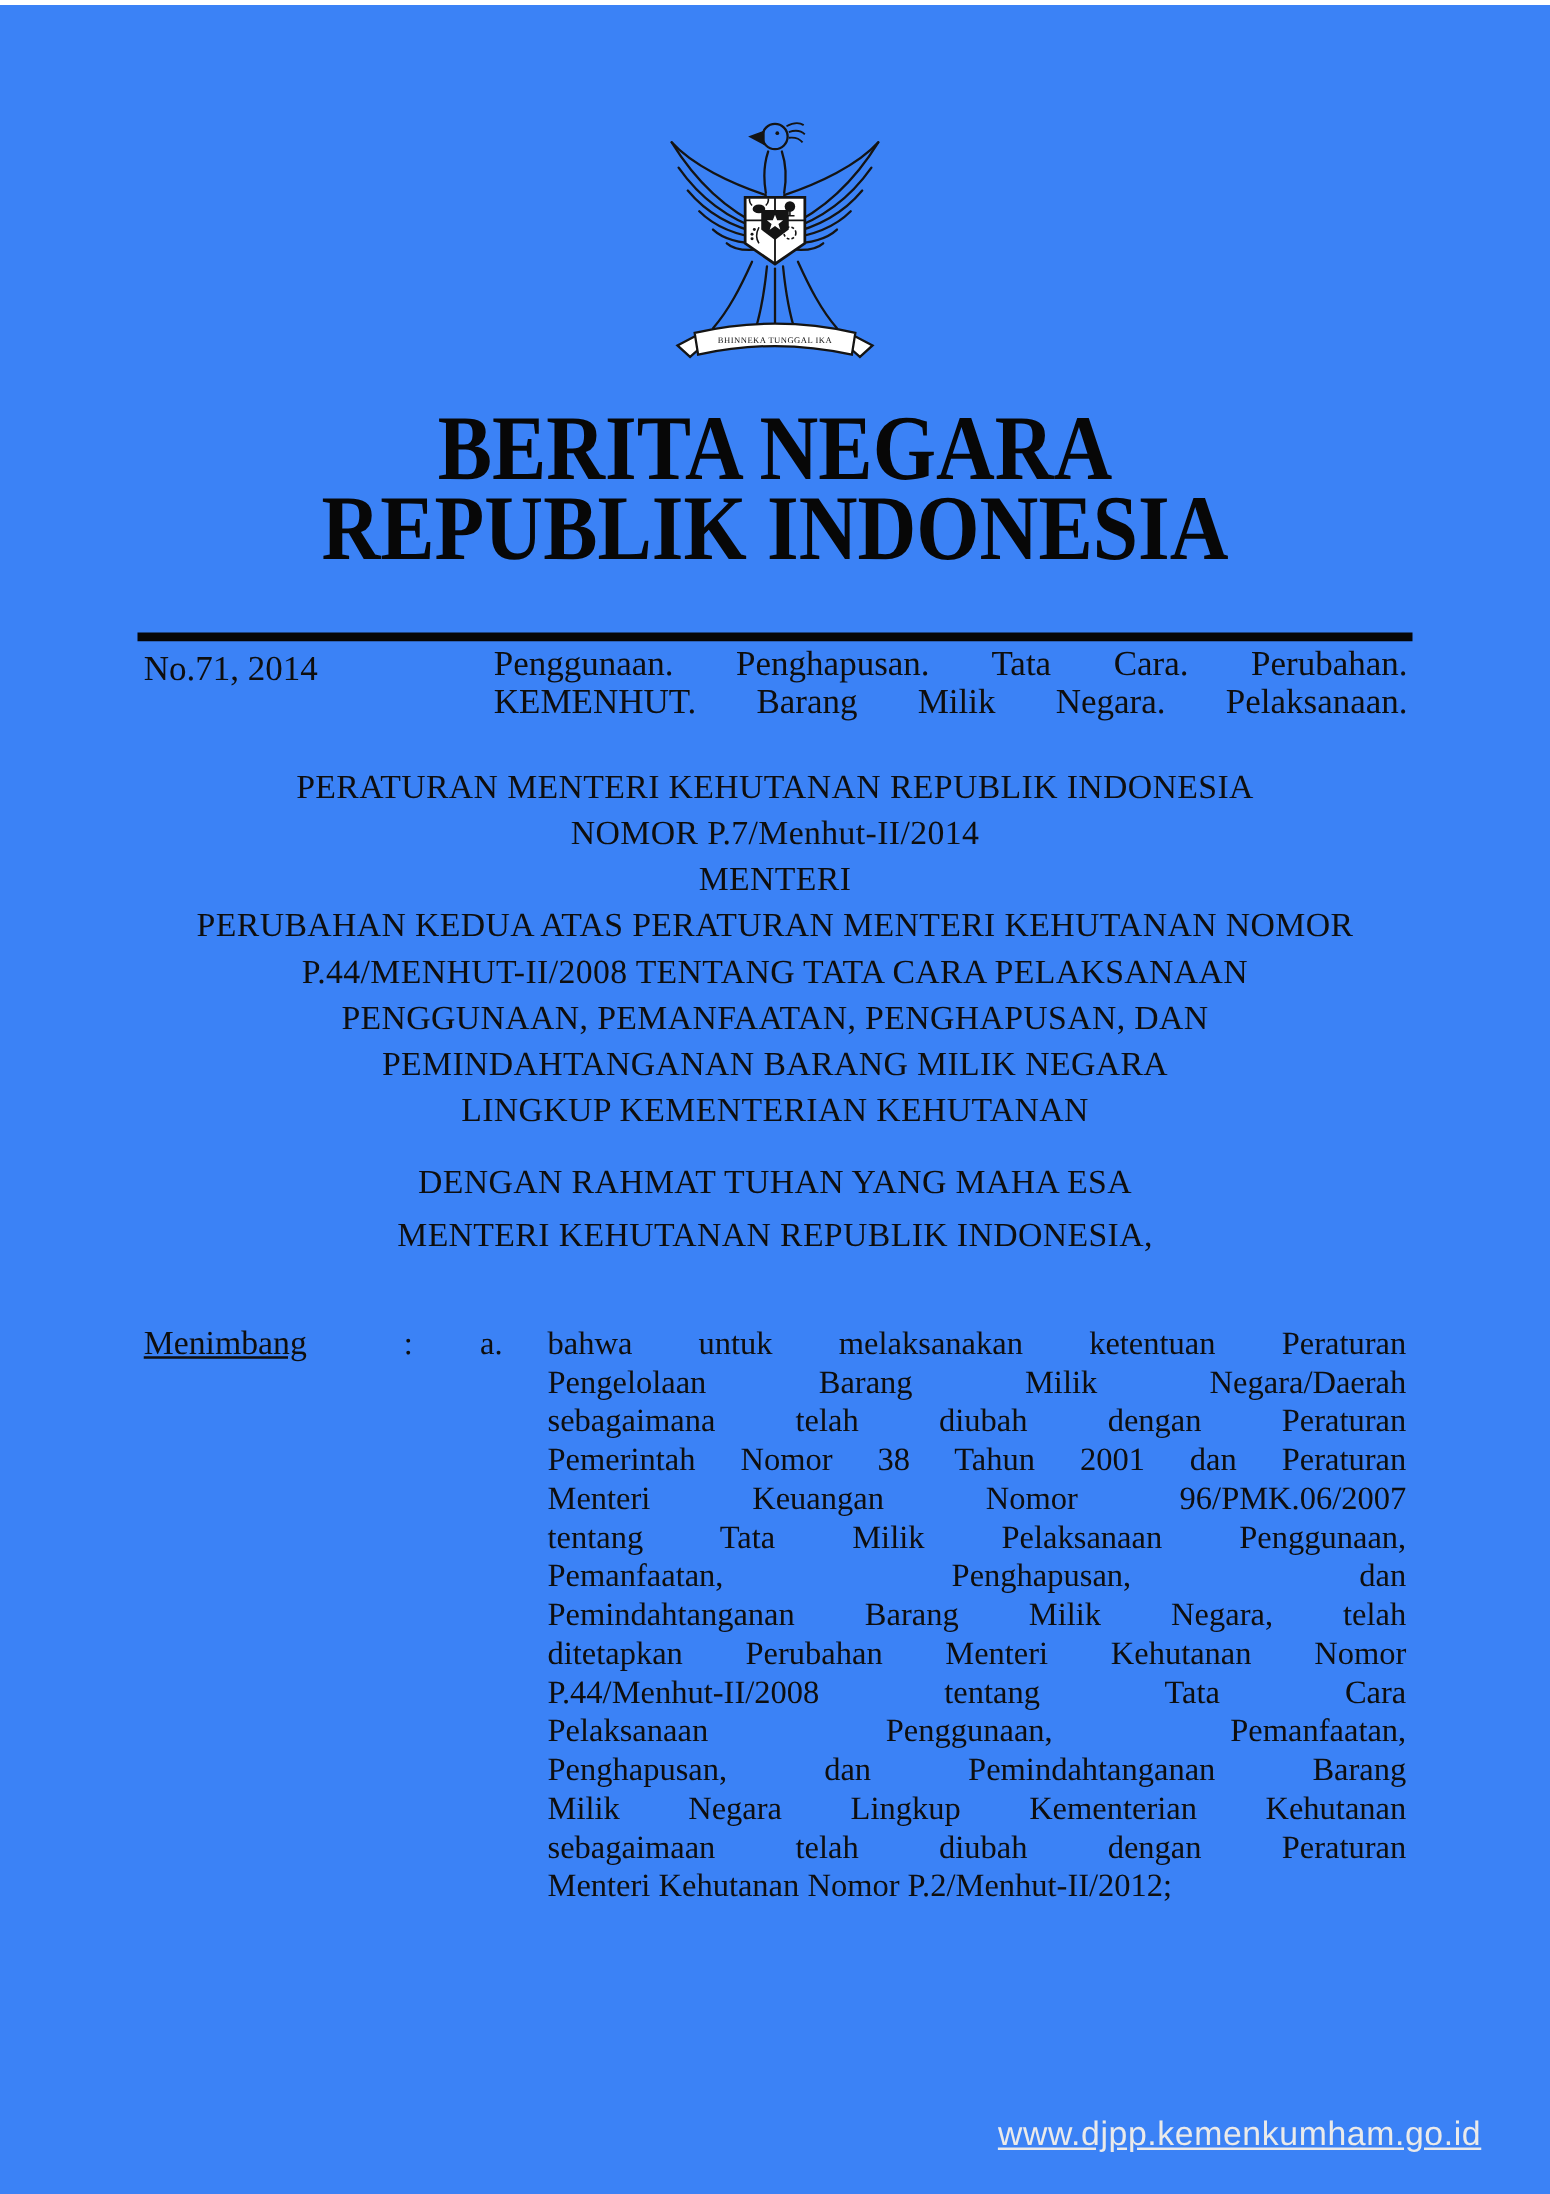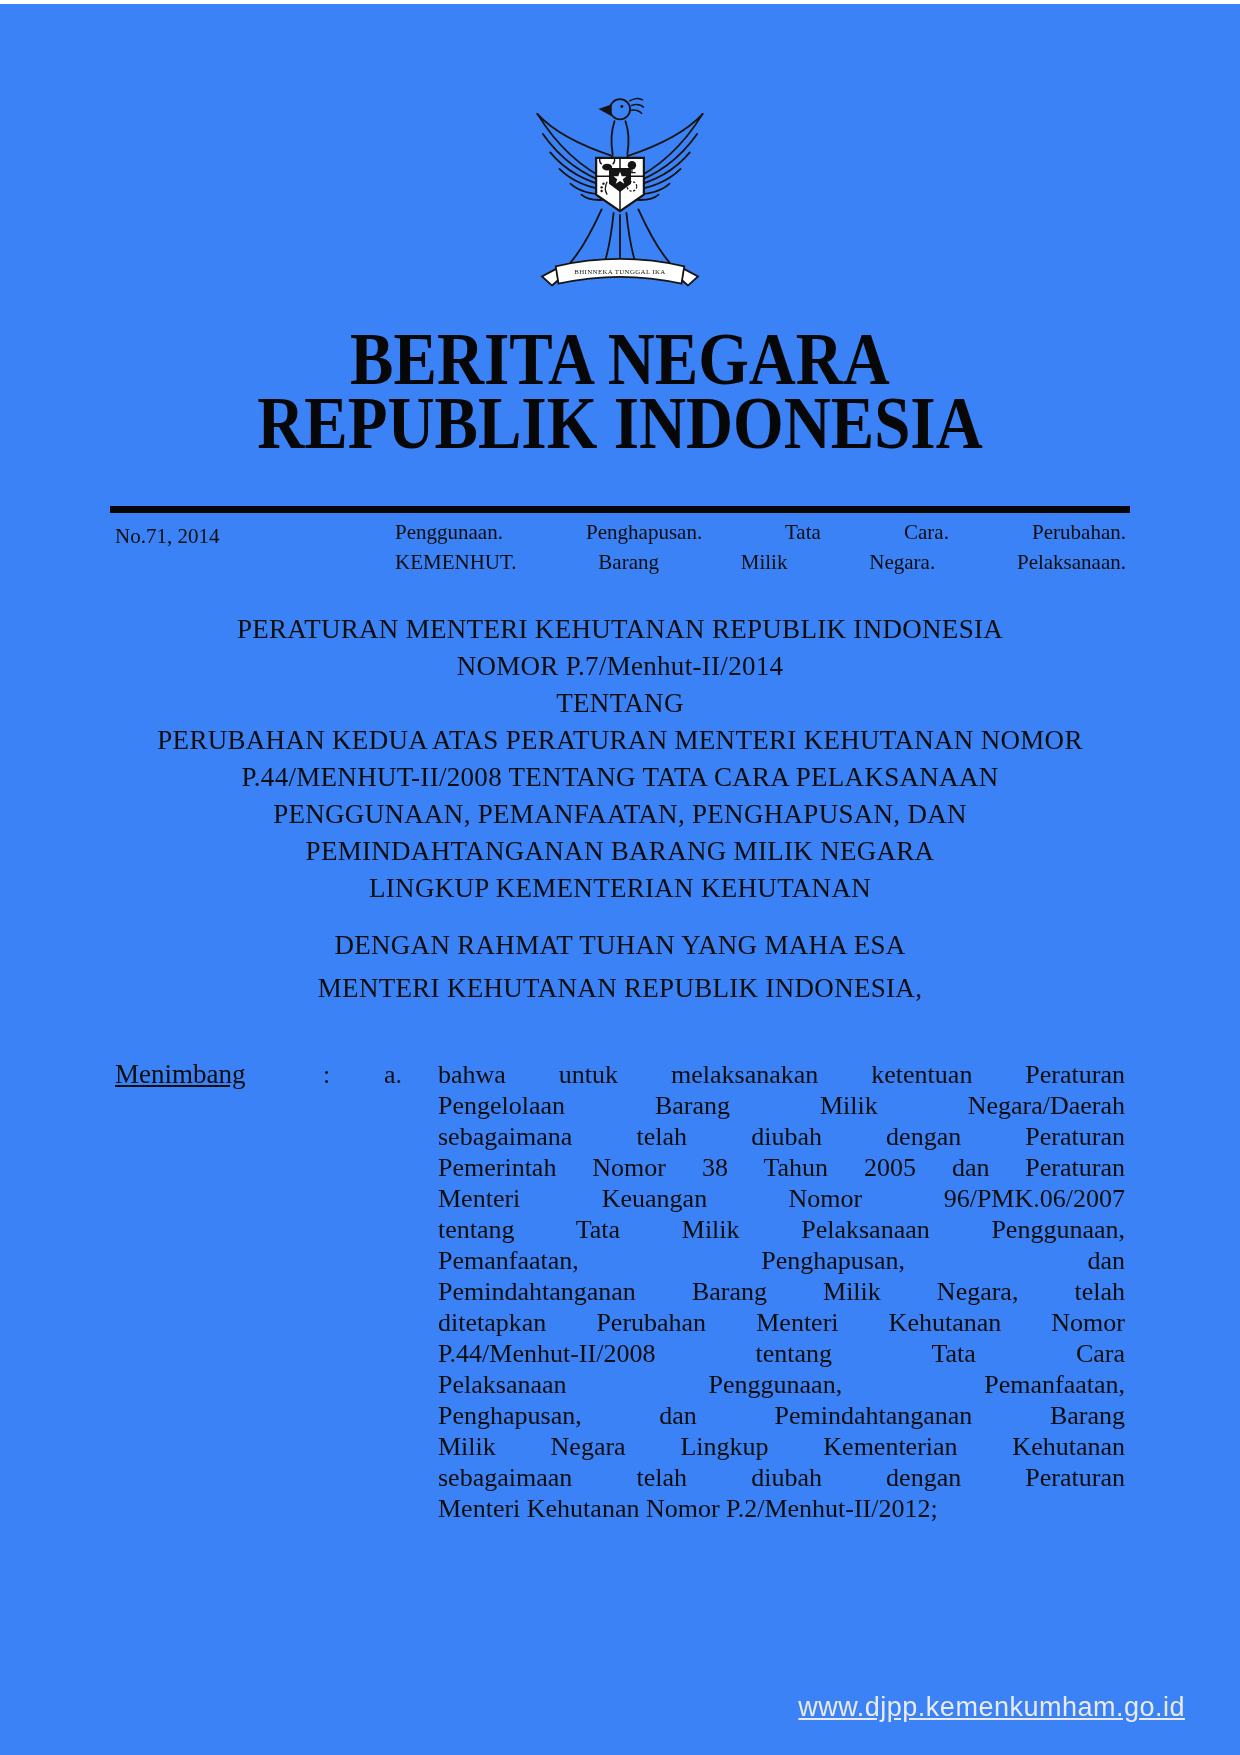--- a/index.html
+++ b/index.html
@@ -26,21 +26,21 @@
   }
   .masthead-line { transform:scaleX(0.88); transform-origin:50% 50%; white-space:nowrap; }
 
   .rule { margin:51px 110px 0 110px; height:7px; background:#060606; }
 
   .gazette-row {
     display:flex;
     align-items:flex-start;
     margin-top:4px;
     padding:0 114px 0 115px;
-    font-size:21px;
+    font-size:28px;
   }
   .gazette-number { line-height:38px; white-space:nowrap; }
   .gazette-abstract { margin-left:auto; width:731px; line-height:30px; }
   .g-line { text-align:justify; text-align-last:justify; }
 
   .heading-block { margin-top:34px; text-align:center; font-size:27px; letter-spacing:0.3px; }
   .h-line { line-height:37px; white-space:nowrap;font-family:Liberation Serif, serif; }
   .invocation { margin-top:20px; }
   .enacting { margin-top:6px; }
 
@@ -154,41 +154,41 @@
     <div class="gazette-number">No.71, 2014</div>
     <div class="gazette-abstract">
         <div class="g-line">Penggunaan. Penghapusan. Tata Cara. Perubahan.</div>
         <div class="g-line">KEMENHUT. Barang Milik Negara. Pelaksanaan.</div>
       </div>
   </div>
 
   <div class="heading-block">
     <div class="h-line">PERATURAN MENTERI KEHUTANAN REPUBLIK INDONESIA</div>
     <div class="h-line">NOMOR P.7/Menhut-II/2014</div>
-    <div class="h-line">TENTANG</div>
+    <div class="h-line">MENTERI</div>
     <div>
         <div class="h-line">PERUBAHAN KEDUA ATAS PERATURAN MENTERI KEHUTANAN NOMOR</div>
         <div class="h-line">P.44/MENHUT-II/2008 TENTANG TATA CARA PELAKSANAAN</div>
         <div class="h-line">PENGGUNAAN, PEMANFAATAN, PENGHAPUSAN, DAN</div>
         <div class="h-line">PEMINDAHTANGANAN BARANG MILIK NEGARA</div>
         <div class="h-line">LINGKUP KEMENTERIAN KEHUTANAN</div>
       </div>
     <div class="h-line invocation">DENGAN RAHMAT TUHAN YANG MAHA ESA</div>
     <div class="h-line enacting">MENTERI KEHUTANAN REPUBLIK INDONESIA,</div>
   </div>
 
   <div class="considerations">
     <div class="c-label">Menimbang</div>
     <div class="c-colon">:</div>
     <div class="c-marker">a.</div>
     <div class="c-para">
         <div class="p-line">bahwa untuk melaksanakan ketentuan Peraturan</div>
         <div class="p-line">Pengelolaan Barang Milik Negara/Daerah</div>
         <div class="p-line">sebagaimana telah diubah dengan Peraturan</div>
-        <div class="p-line">Pemerintah Nomor 38 Tahun 2005 dan Peraturan</div>
+        <div class="p-line">Pemerintah Nomor 38 Tahun 2001 dan Peraturan</div>
         <div class="p-line">Menteri Keuangan Nomor 96/PMK.06/2007</div>
         <div class="p-line">tentang Tata Milik Pelaksanaan Penggunaan,</div>
         <div class="p-line">Pemanfaatan, Penghapusan, dan</div>
         <div class="p-line">Pemindahtanganan Barang Milik Negara, telah</div>
         <div class="p-line">ditetapkan Perubahan Menteri Kehutanan Nomor</div>
         <div class="p-line">P.44/Menhut-II/2008 tentang Tata Cara</div>
         <div class="p-line">Pelaksanaan Penggunaan, Pemanfaatan,</div>
         <div class="p-line">Penghapusan, dan Pemindahtanganan Barang</div>
         <div class="p-line">Milik Negara Lingkup Kementerian Kehutanan</div>
         <div class="p-line">sebagaimaan telah diubah dengan Peraturan</div>

